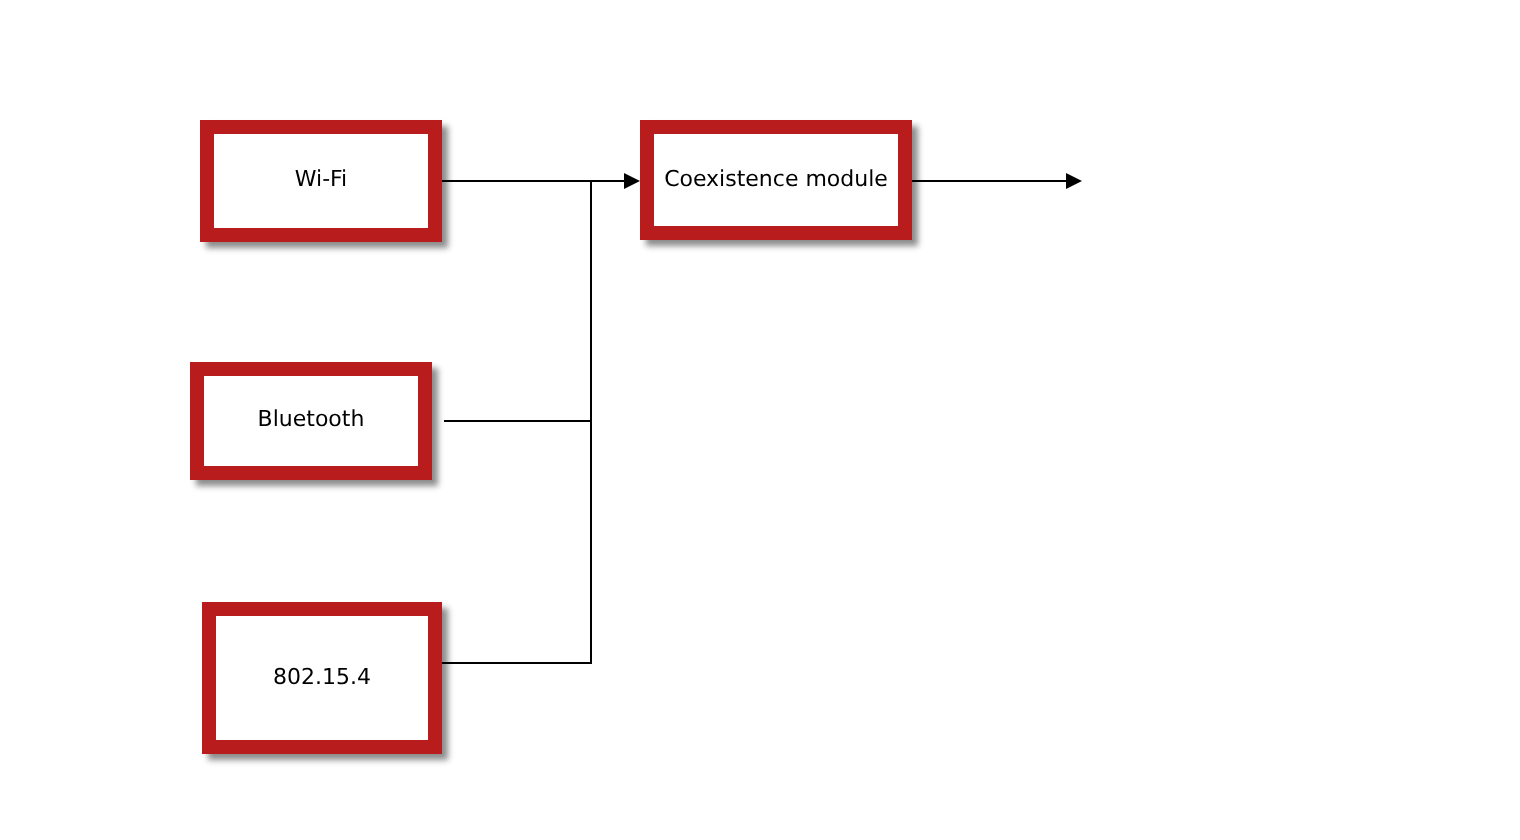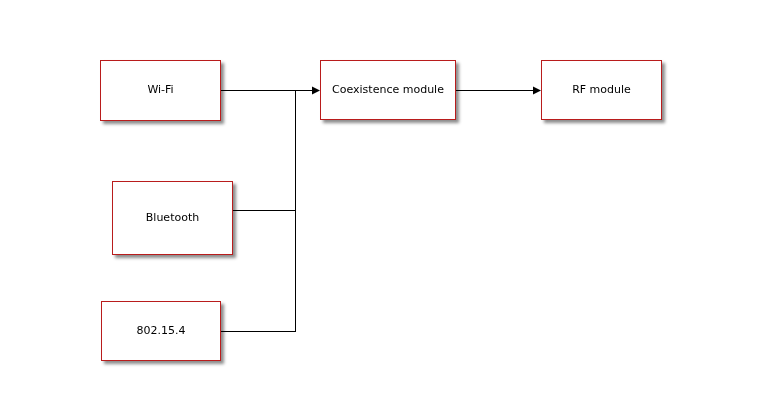--- a/index.html
+++ b/index.html
@@ -12,36 +12,36 @@
     width: 760px;
     height: 420px;
     background: #ffffff;
     font-family: "DejaVu Sans", "Liberation Sans", sans-serif;
     overflow: hidden;
   }
   .node {
     position: absolute;
     box-sizing: border-box;
     background: #ffffff;
-    border: 1px solid #b91c1c;
+    border: 7px solid #b91c1c;
     box-shadow: 3px 3px 3px rgba(0,0,0,0.45);
     display: flex;
     align-items: center;
     justify-content: center;
     text-align: center;
   }
   .node .label {
     font-size: 11px;
     color: #000000;
     line-height: 1.1;
     white-space: nowrap;
   }
   #node-wifi        { left: 100px; top: 60px;  width: 121px; height: 61px; }
-  #node-bluetooth   { left: 112px; top: 181px; width: 121px; height: 74px; }
-  #node-ieee802154  { left: 101px; top: 301px; width: 120px; height: 60px; }
+  #node-bluetooth   { left: 95px; top: 181px; width: 121px; height: 59px; }
+  #node-ieee802154  { left: 101px; top: 301px; width: 120px; height: 76px; }
   #node-coexistence { left: 320px; top: 60px;  width: 136px; height: 60px; }
   #node-rf          { left: 541px; top: 60px;  width: 121px; height: 60px; }
   #connector-layer {
     position: absolute;
     left: 0;
     top: 0;
     width: 760px;
     height: 420px;
     pointer-events: none;
   }
@@ -75,17 +75,14 @@
   </div>
 
   <div class="node" id="node-ieee802154">
     <span class="label">802.15.4</span>
   </div>
 
   <div class="node" id="node-coexistence">
     <span class="label">Coexistence module</span>
   </div>
 
-  <div class="node" id="node-rf">
-    <span class="label">RF module</span>
-  </div>
 
 </div>
 
 </body></html>

